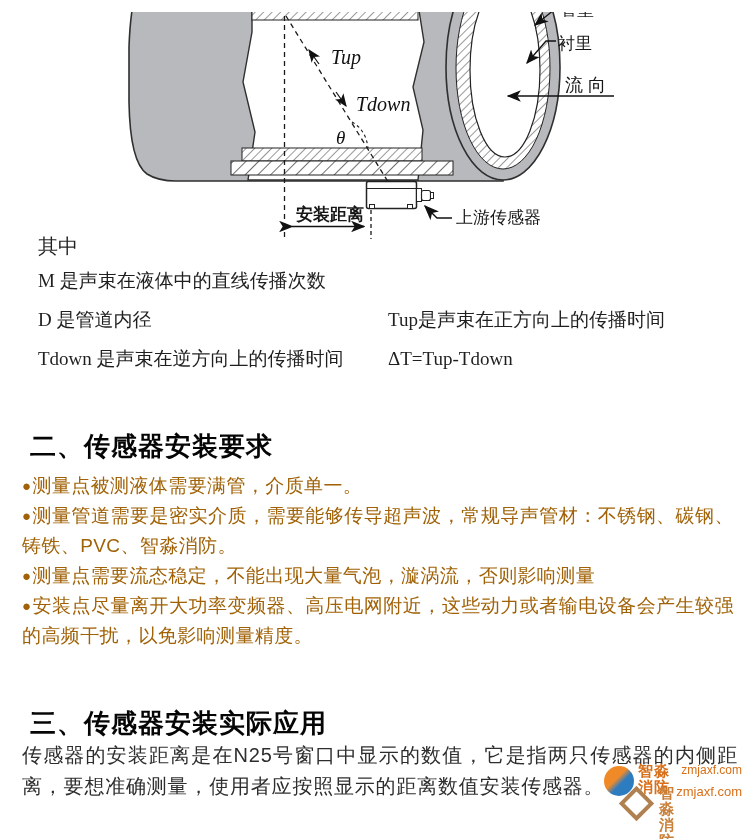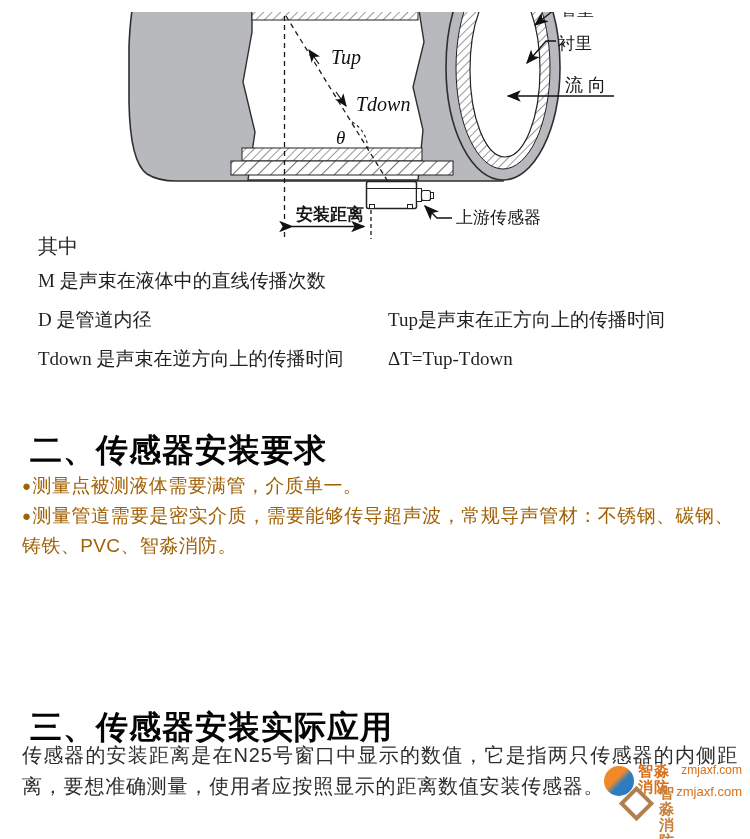--- a/index.html
+++ b/index.html
@@ -129,28 +129,30 @@
     <div class="defs-row">
       <span class="dl">D  是管道内径</span>
       <span class="dr">Tup是声束在正方向上的传播时间</span>
     </div>
     <div class="defs-row">
       <span class="dl">Tdown  是声束在逆方向上的传播时间</span>
       <span class="dr">ΔT=Tup-Tdown</span>
     </div>
   </div>
 
-  <h2 class="sec-heading" id="sec2-heading" style="margin:0;font-size:32px;">二、传感器安装要求</h2>
+  <h2 class="sec-heading" id="sec2-heading" style="margin:0;font-size:26px;">二、传感器安装要求</h2>
 
   <div class="bullets">
     <p><span class="dot">●</span><span>测量点被测液体需要满管，介质单一。</span></p>
     <p><span class="dot">●</span><span>测量管道需要是密实介质，需要能够传导超声波，常规导声管材：不锈钢、碳钢、铸铁、PVC、智淼消防。</span></p>
+    <p><span class="dot">●</span><span>测量点需要流态稳定，不能出现大量气泡，漩涡流，否则影响测量</span></p>
+    <p><span class="dot">●</span><span>安装点尽量离开大功率变频器、高压电网附近，这些动力或者输电设备会产生较强的高频干扰，以免影响测量精度。</span></p>
   </div>
 
-  <h2 class="sec-heading" id="sec3-heading" style="margin:0;font-size:32px;">三、传感器安装实际应用</h2>
+  <h2 class="sec-heading" id="sec3-heading" style="margin:0;font-size:26px;">三、传感器安装实际应用</h2>
 
   <p class="s3-body">传感器的安装距离是在N25号窗口中显示的数值，它是指两只传感器的内侧距离，要想准确测量，使用者应按照显示的距离数值安装传感器。</p>
 
   <div class="watermark">
     <div class="wm-row wm-row1">
       <span class="wm-logo-circle"></span>
       <span class="wm-texts">
         <span class="wm-name">智淼消防</span>
         <span class="wm-site">zmjaxf.com</span>
       </span>

